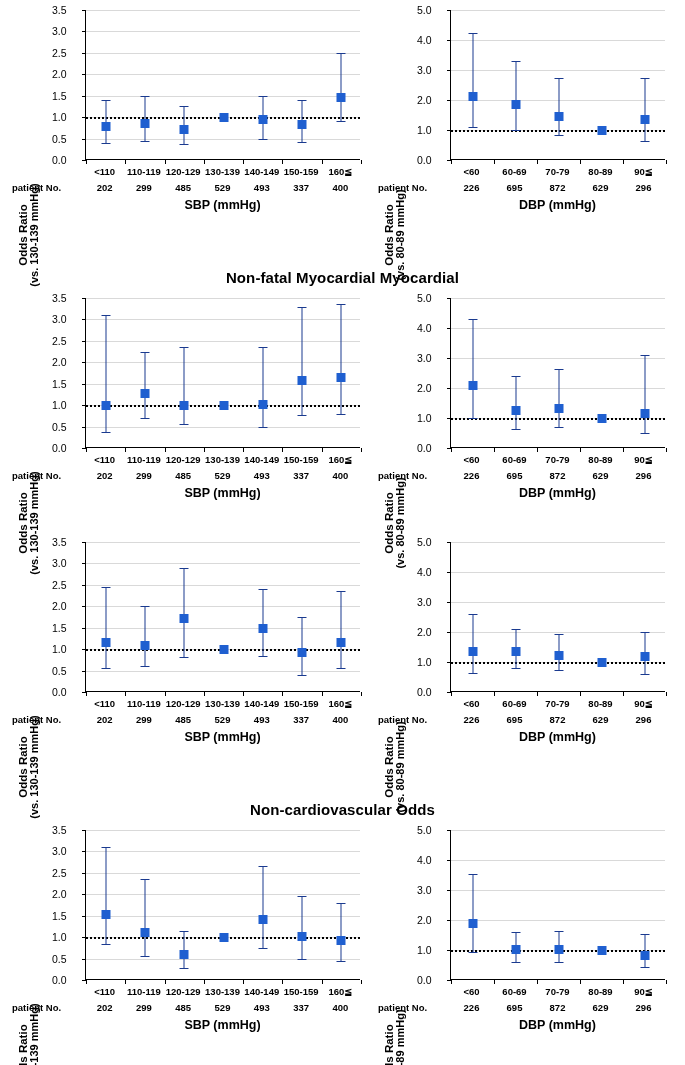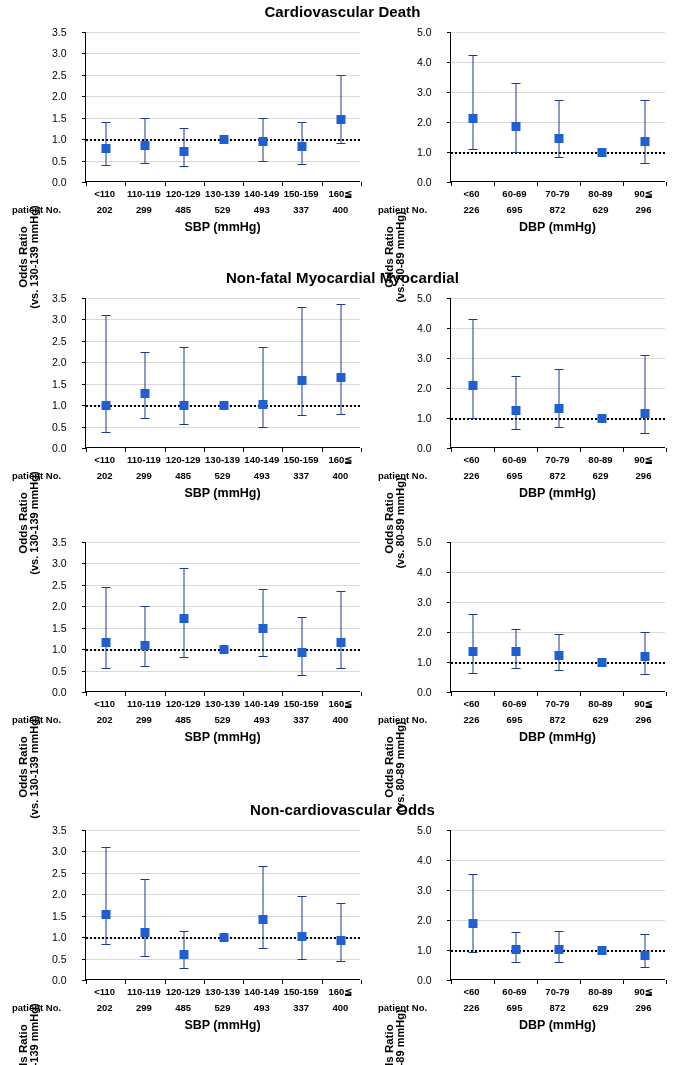--- a/index.html
+++ b/index.html
@@ -169,21 +169,20 @@
     width: 0;
     height: 4px;
     border-left: 1.5px solid #000;
   }
 </style>
 </head>
 <body>
 
 <div id="figure-root">
     <div class="panel-group">
-      <div class="group-title">Cardiovascular Death</div>
       <div class="charts-row" style="position: relative; height: 230px;">
         <div class="chart-box left" style="height: 230px;">
           <div class="ylabel" style="left: 18px; top: 160px; width: 150px; transform: rotate(-90deg) translate(-150px, 0px);">
             <span class="l1">Odds Ratio</span>
             <span class="l2">(vs. 130-139 mmHg)</span>
           </div>
           <div class="plot" style="position: absolute; left: 85px; top: 10px; width: 275px; height: 150px;">
             <div class="ytickmark" style="top: 150px;"></div>
             <div class="ytick" style="top: 150px;">0.0</div>
             <div class="gridline" style="top: 128.571px;"></div>

